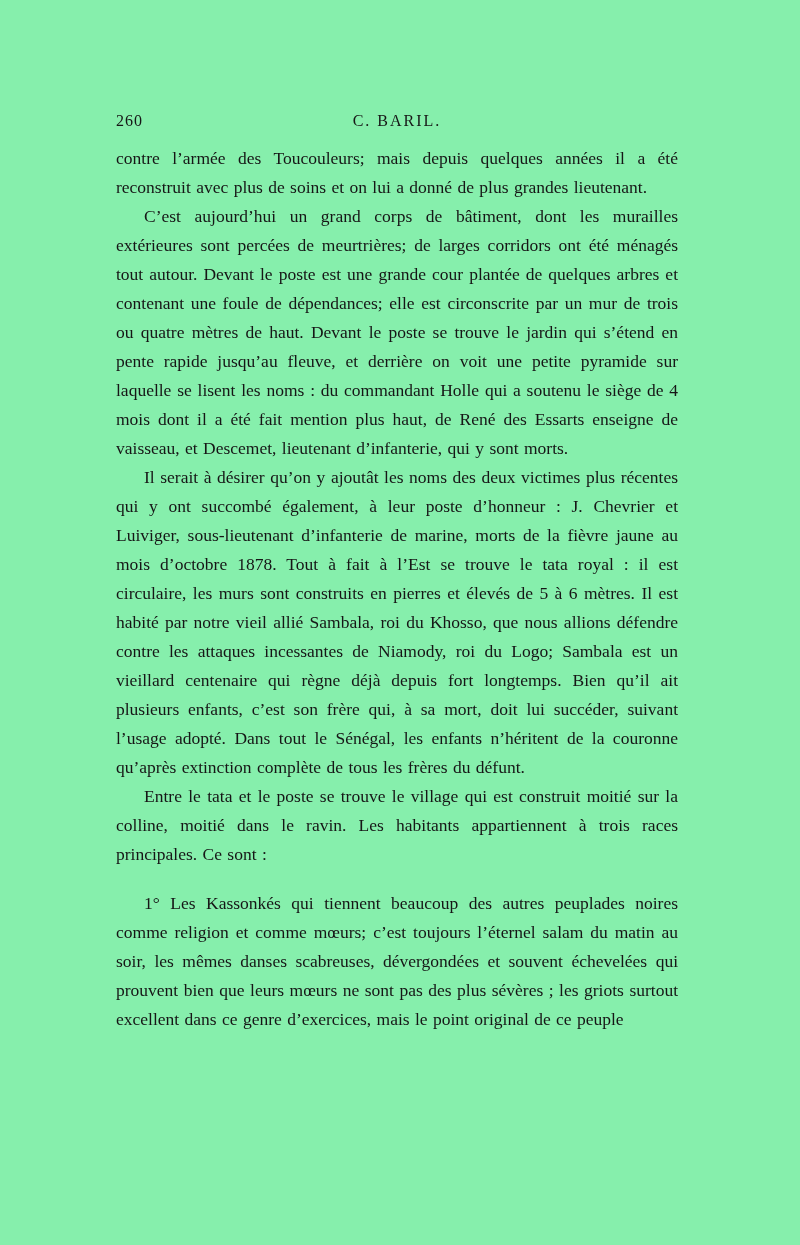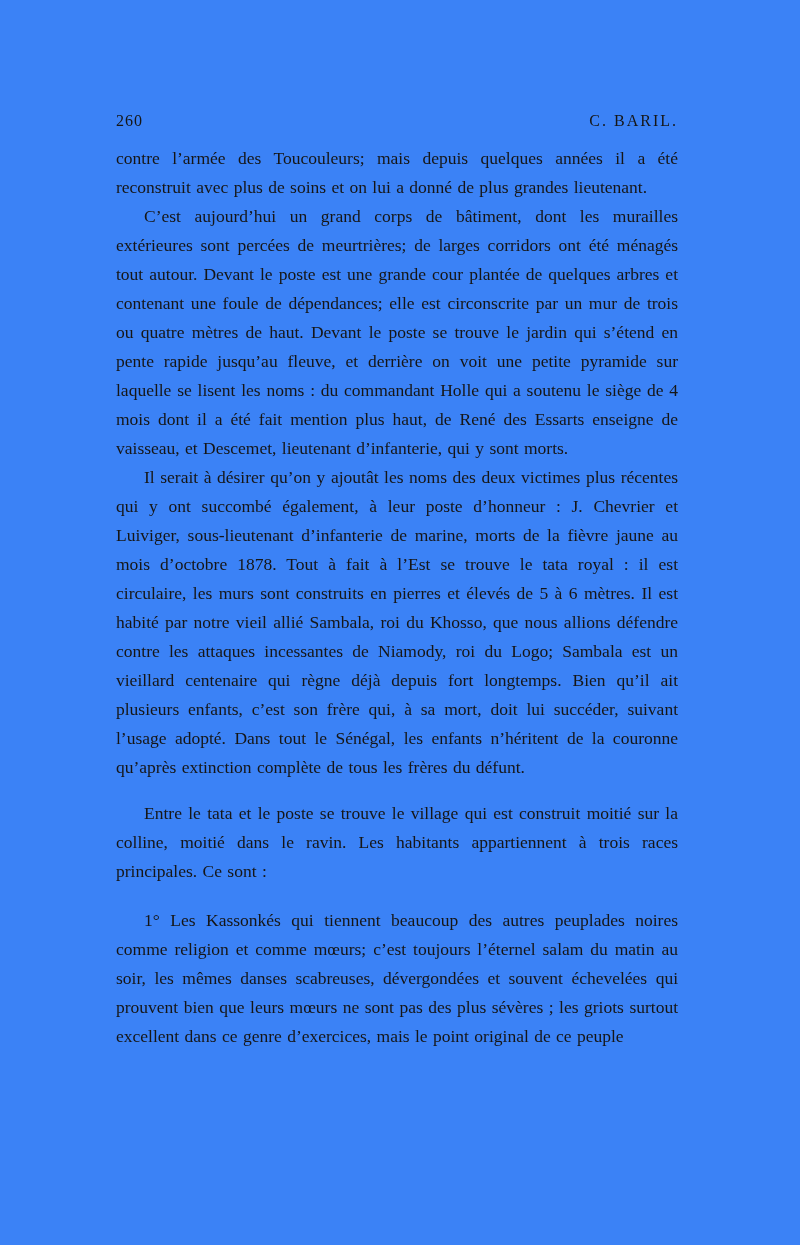--- a/index.html
+++ b/index.html
@@ -5,58 +5,57 @@
   html, body {
     margin: 0;
     padding: 0;
     background: #e9e9e7;
   }
   .page {
     position: relative;
     width: 800px;
     height: 1245px;
     margin: 0 auto;
-    background: #3b82f6;
+    background: #86efac;
     color: #161616;
     font-family: "Liberation Serif", "DejaVu Serif", serif;
     box-sizing: border-box;
     padding: 112px 122px 0 116px;
   }
   .page-header {
     display: flex;
     align-items: baseline;
     position: relative;
     margin-bottom: 14px;
     font-size: 16px;
   }
   .page-number {
     letter-spacing: 1px;
   }
   .running-title {
     position: absolute;
     left: 0;
     right: 0;
-    text-align: right;
+    text-align: center;
     letter-spacing: 2px;
   }
   .body-text {
     font-size: 17.5px;
     line-height: 29px;
     text-align: justify;
     word-spacing: 1px;
   }
   .body-text p {
     margin: 0;
     text-indent: 1.6em;
   }
   .body-text p.no-indent {
     text-indent: 0;
   }
   .body-text p.section-break {
-    margin-top: 17px;
   }
   .body-text p.item-break {
     margin-top: 20px;
   }
 </style>
 </head>
 <body>
 
 <div class="page">
 

